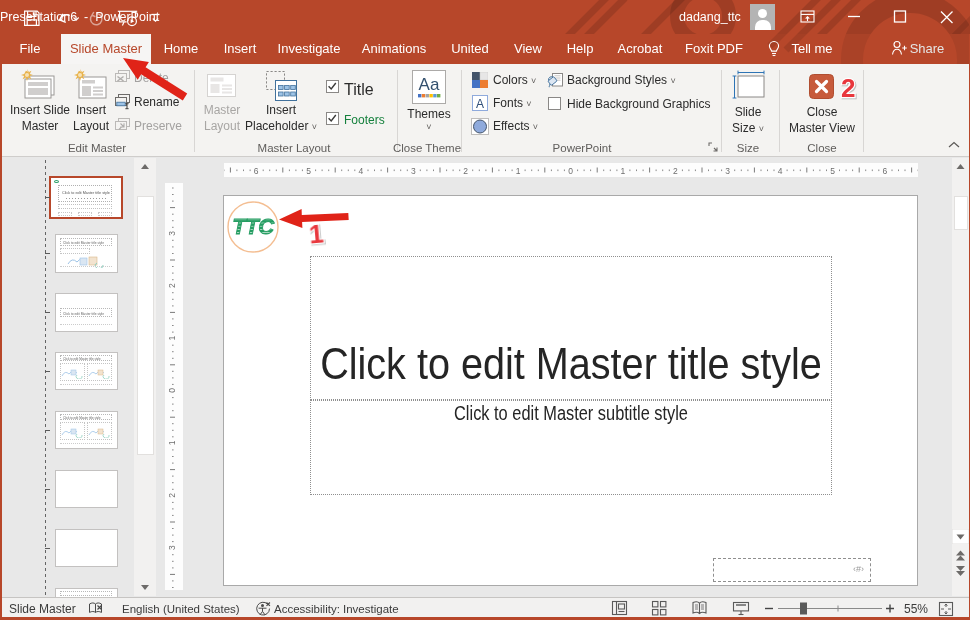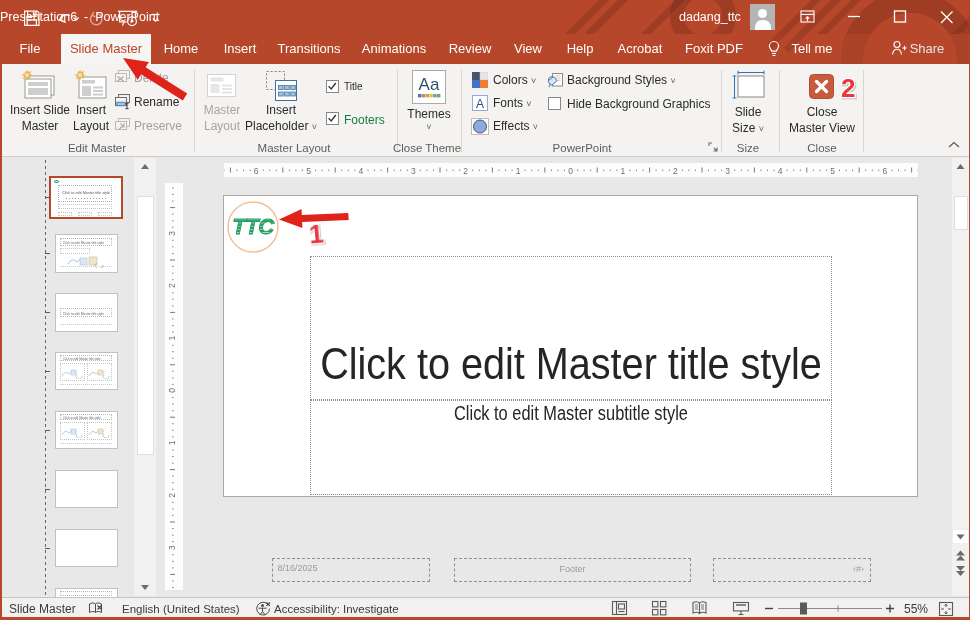--- a/index.html
+++ b/index.html
@@ -72,23 +72,23 @@
 <circle cx="910" cy="26" r="58" stroke-width="22" stroke-opacity="0.07"></circle>
 <line x1="770" y1="12" x2="800" y2="-18"></line>
         <line x1="786" y1="16" x2="816" y2="-14"></line>
 </g>
     </svg>
     <div class="abs" style="left:61px;top:0;width:90px;height:30px;background:#f6f5f4"></div>
     <div class="tabtxt" style="left:30px;transform:translateX(-50%);color:#fff">File</div>
     <div class="tabtxt" style="left:106px;transform:translateX(-50%);color:#B7472A">Slide Master</div>
     <div class="tabtxt" style="left:181px;transform:translateX(-50%);color:#fff">Home</div>
     <div class="tabtxt" style="left:240px;transform:translateX(-50%);color:#fff">Insert</div>
-    <div class="tabtxt" style="left:309px;transform:translateX(-50%);color:#fff">Transitions</div>
+    <div class="tabtxt" style="left:309px;transform:translateX(-50%);color:#fff">Investigate</div>
     <div class="tabtxt" style="left:394px;transform:translateX(-50%);color:#fff">Animations</div>
-    <div class="tabtxt" style="left:470px;transform:translateX(-50%);color:#fff">Review</div>
+    <div class="tabtxt" style="left:470px;transform:translateX(-50%);color:#fff">United</div>
     <div class="tabtxt" style="left:528px;transform:translateX(-50%);color:#fff">View</div>
     <div class="tabtxt" style="left:580px;transform:translateX(-50%);color:#fff">Help</div>
     <div class="tabtxt" style="left:640px;transform:translateX(-50%);color:#ffffff">Acrobat</div>
     <div class="tabtxt" style="left:714px;transform:translateX(-50%);color:#fff">Foxit PDF</div>
     <div class="tabtxt" style="left:812px;transform:translateX(-50%);color:#fff">Tell me</div>
     <div class="tabtxt" style="left:927px;transform:translateX(-50%);color:#e5e5e5">Share</div>
     <svg width="14" height="30" style="position:absolute;left:767px;top:0" xmlns="http://www.w3.org/2000/svg" fill="none" stroke="#fff" stroke-width="1.1">
 <path d="M7 7.5 a4.6 4.6 0 0 1 4.6 4.6 c0 2.4 -2 3.2 -2.2 5 h-4.8 c-0.2 -1.8 -2.2 -2.6 -2.2 -5 A4.6 4.6 0 0 1 7 7.5 Z"></path>
 <line x1="5" y1="19.5" x2="9" y2="19.5"></line>
       <line x1="5.6" y1="21.5" x2="8.4" y2="21.5"></line>
@@ -176,21 +176,21 @@
 <rect x="15.5" y="24" width="4.6" height="4"></rect>
       <rect x="21.6" y="24" width="4.6" height="4"></rect>
       <rect x="27.7" y="24" width="4.6" height="4"></rect>
 </g>
   </svg>
 <div class="abs" style="left:281px;top:103px;transform:translateX(-50%);font-size:12px;color:#2b2b2b;text-align:center;line-height:15.5px;white-space:nowrap">Insert<br>Placeholder <span style="font-size:9px;color:#5b5957">˅</span></div>
 <svg width="13" height="13" style="position:absolute;left:326px;top:80px" xmlns="http://www.w3.org/2000/svg">
 <rect x="0.5" y="0.5" width="12" height="12" fill="#fff" stroke="#8a8886"></rect>
     <path d="M2.6 6.2 l2.6 2.8 4.6 -6" stroke="#3b3a39" stroke-width="1.4" fill="none"></path>
   </svg>
-<div class="abs" style="left:344px;top:81px;font-size:10px;color:#2b2b2b">Title</div>
+<div class="abs" style="left:344px;top:81px;font-size:16px;color:#2b2b2b">Title</div>
 <svg width="13" height="13" style="position:absolute;left:326px;top:112px" xmlns="http://www.w3.org/2000/svg">
 <rect x="0.5" y="0.5" width="12" height="12" fill="#fff" stroke="#8a8886"></rect>
     <path d="M2.6 6.2 l2.6 2.8 4.6 -6" stroke="#3b3a39" stroke-width="1.4" fill="none"></path>
   </svg>
 <div class="abs" style="left:344px;top:113px;font-size:12px;color:#15803d">Footers</div>
 <div class="abs" style="left:412px;top:70px;width:34px;height:34px;background:#fff;border:1px solid #acaaa8"></div>
 <svg width="34" height="34" style="position:absolute;left:412px;top:70px" xmlns="http://www.w3.org/2000/svg">
 <text x="17" y="20" font-size="17" fill="#33506e" font-family="Liberation Sans" text-anchor="middle">Aa</text>
 <g>
 <rect x="6" y="24" width="3.4" height="3.4" fill="#4472C4"></rect>
@@ -519,41 +519,39 @@
       <rect x="7" y="351.6" width="1.6" height="1" fill="#8a8a8a"></rect>
       <rect x="7" y="358.1" width="1.6" height="1" fill="#8a8a8a"></rect>
       <text x="0" y="0" font-family="Liberation Sans" font-size="8.5" fill="#6e6e6e" text-anchor="middle" transform="translate(9.5,364.7) rotate(-90)">3</text>
       <rect x="7" y="371.2" width="1.6" height="1" fill="#8a8a8a"></rect>
       <rect x="7" y="377.8" width="1.6" height="1" fill="#8a8a8a"></rect>
       <rect x="7" y="384.4" width="1.6" height="1" fill="#8a8a8a"></rect>
       <rect x="5" y="390.9" width="5" height="1" fill="#7a7a7a"></rect>
       <rect x="7" y="397.4" width="1.6" height="1" fill="#8a8a8a"></rect>
       <rect x="7" y="404.0" width="1.6" height="1" fill="#8a8a8a"></rect>
     </svg>
-    <div class="abs" style="left:223px;top:38px;width:695px;height:302px;background:#fff;border:1px solid #a9a9a9">
+    <div class="abs" style="left:223px;top:38px;width:695px;height:391px;background:#fff;border:1px solid #a9a9a9">
       <svg width="56" height="56" style="position:absolute;left:3px;top:5px" xmlns="http://www.w3.org/2000/svg">
 <defs>
           <pattern id="gstr" width="4" height="3.2" patternUnits="userSpaceOnUse">
             <rect width="4" height="3.2" fill="#259D62"></rect>
             <rect y="2.6" width="4" height="0.6" fill="#e8f5ee"></rect>
           </pattern>
         </defs>
 <circle cx="26" cy="26" r="25" fill="none" stroke="#F4BE92" stroke-width="1.4"></circle>
 <text x="26" y="33" font-family="Liberation Sans" font-size="22" font-weight="bold" font-style="italic" text-anchor="middle" fill="url(#gstr)" stroke="#259D62" stroke-width="0.9" letter-spacing="-0.5">TTC</text>
 </svg>
       <div class="abs" style="left:86px;top:60px;width:522px;height:144px;border:1px dotted #8f8f8f"></div>
       <div class="abs" style="left:86px;top:146px;width:522px;font-size:44px;line-height:1;color:#252525;white-space:nowrap">
         <span style="position:absolute;left:50%;transform:translateX(-50%) scaleX(0.90);transform-origin:center">Click to edit Master title style</span>
       </div>
       <div class="abs" style="left:86px;top:204px;width:522px;height:95px;border:1px dotted #8f8f8f"></div>
       <div class="abs" style="left:86px;top:207.5px;width:522px;font-size:19.5px;line-height:1;color:#252525;white-space:nowrap">
         <span style="position:absolute;left:50%;transform:translateX(-50%) scaleX(0.84);transform-origin:center">Click to edit Master subtitle style</span>
       </div>
-      <div class="abs" style="left:48px;top:362px;width:158px;height:24px;border:1px dashed #8f8f8f;font-size:9px;color:#9a9a9a;line-height:19px;padding-left:4.5px">8/16/2025</div>
-      <div class="abs" style="left:230px;top:362px;width:237px;height:24px;border:1px dashed #8f8f8f;font-size:9px;color:#9a9a9a;line-height:20px;text-align:center">Footer</div>
       <div class="abs" style="left:489px;top:362px;width:158px;height:24px;border:1px dashed #8f8f8f;font-size:9px;color:#9a9a9a;line-height:20px;text-align:right;padding-right:6px">‹#›</div>
     </div>
     <div class="abs" style="left:952px;top:1px;width:17px;height:438px;background:#f2f1f0"></div>
     <svg width="17" height="18" style="position:absolute;left:952px;top:1px" xmlns="http://www.w3.org/2000/svg">
       <rect width="17" height="18" fill="#f2f1f0"></rect>
       <path d="M4.5 11 l4 -5 4 5 z" fill="#6d6b69"></path>
     </svg>
     <div class="abs" style="left:953.5px;top:39px;width:14px;height:34px;background:#fff;border:1px solid #e2e0de"></div>
     <svg width="17" height="15" style="position:absolute;left:952px;top:372px" xmlns="http://www.w3.org/2000/svg">
       <rect width="17" height="15" fill="#fff" stroke="#e2e0de"></rect>

